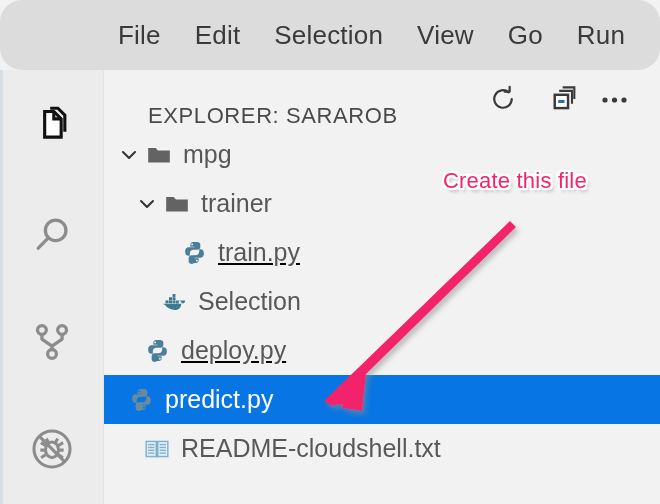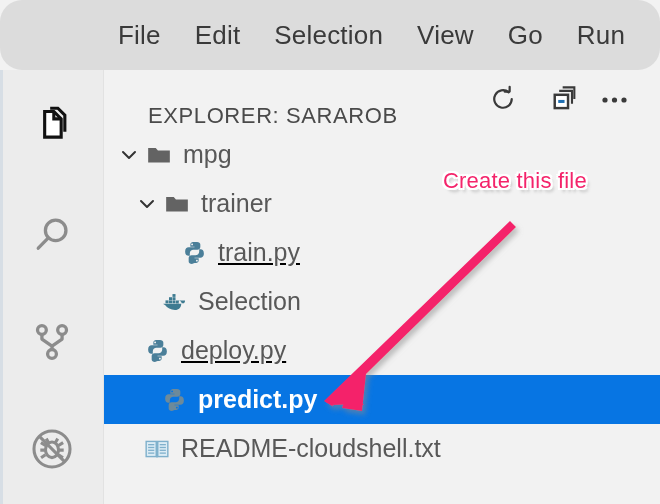--- a/index.html
+++ b/index.html
@@ -316,21 +316,21 @@
       <div class="row" style="padding-left:38px;text-decoration:underline;">
         <span class="icon">
           <svg width="25" height="25" viewBox="0 0 24 24">
             <path d="M11.9 2c-2.2 0-3.9.5-3.9 2.4v2h4v.6H6.3C4.5 7 3 8.2 3 11.1c0 2.8 1.3 4 3.1 4h1.4v-2.4c0-1.9 1.6-3.3 3.4-3.3h3.9c1.6 0 2.8-1.2 2.8-2.7V4.4C17.6 2.9 16.3 2 14.5 2zm-2.2 1.3c.5 0 .9.4.9.9s-.4.9-.9.9-.9-.4-.9-.9.4-.9.9-.9z" fill="#4b7f99"></path>
             <path d="M12.1 22c2.2 0 3.9-.5 3.9-2.4v-2h-4v-.6h5.7c1.8 0 3.3-1.2 3.3-4.1 0-2.8-1.3-4-3.1-4h-1.4v2.4c0 1.9-1.6 3.3-3.4 3.3H9.2c-1.6 0-2.8 1.2-2.8 2.7v3.3c0 1.5 1.3 2.4 3.1 2.4zm2.2-1.3c-.5 0-.9-.4-.9-.9s.4-.9.9-.9.9.4.9.9-.4.9-.9.9z" fill="#4b7f99"></path>
           </svg>
         </span>
         <span class="label">deploy.py</span>
       </div>
 
-      <div class="row selected" style="padding-left:55px;font-weight:bold;">
+      <div class="row selected" style="padding-left:22px;">
         <span class="icon">
           <svg width="25" height="25" viewBox="0 0 24 24">
             <path d="M11.9 2c-2.2 0-3.9.5-3.9 2.4v2h4v.6H6.3C4.5 7 3 8.2 3 11.1c0 2.8 1.3 4 3.1 4h1.4v-2.4c0-1.9 1.6-3.3 3.4-3.3h3.9c1.6 0 2.8-1.2 2.8-2.7V4.4C17.6 2.9 16.3 2 14.5 2zm-2.2 1.3c.5 0 .9.4.9.9s-.4.9-.9.9-.9-.4-.9-.9.4-.9.9-.9z" fill="#6d8a9a"></path>
             <path d="M12.1 22c2.2 0 3.9-.5 3.9-2.4v-2h-4v-.6h5.7c1.8 0 3.3-1.2 3.3-4.1 0-2.8-1.3-4-3.1-4h-1.4v2.4c0 1.9-1.6 3.3-3.4 3.3H9.2c-1.6 0-2.8 1.2-2.8 2.7v3.3c0 1.5 1.3 2.4 3.1 2.4zm2.2-1.3c-.5 0-.9-.4-.9-.9s.4-.9.9-.9.9.4.9.9-.4.9-.9.9z" fill="#6d8a9a"></path>
           </svg>
         </span>
         <span class="label">predict.py</span>
       </div>
 
       <div class="row" style="padding-left:38px;">

